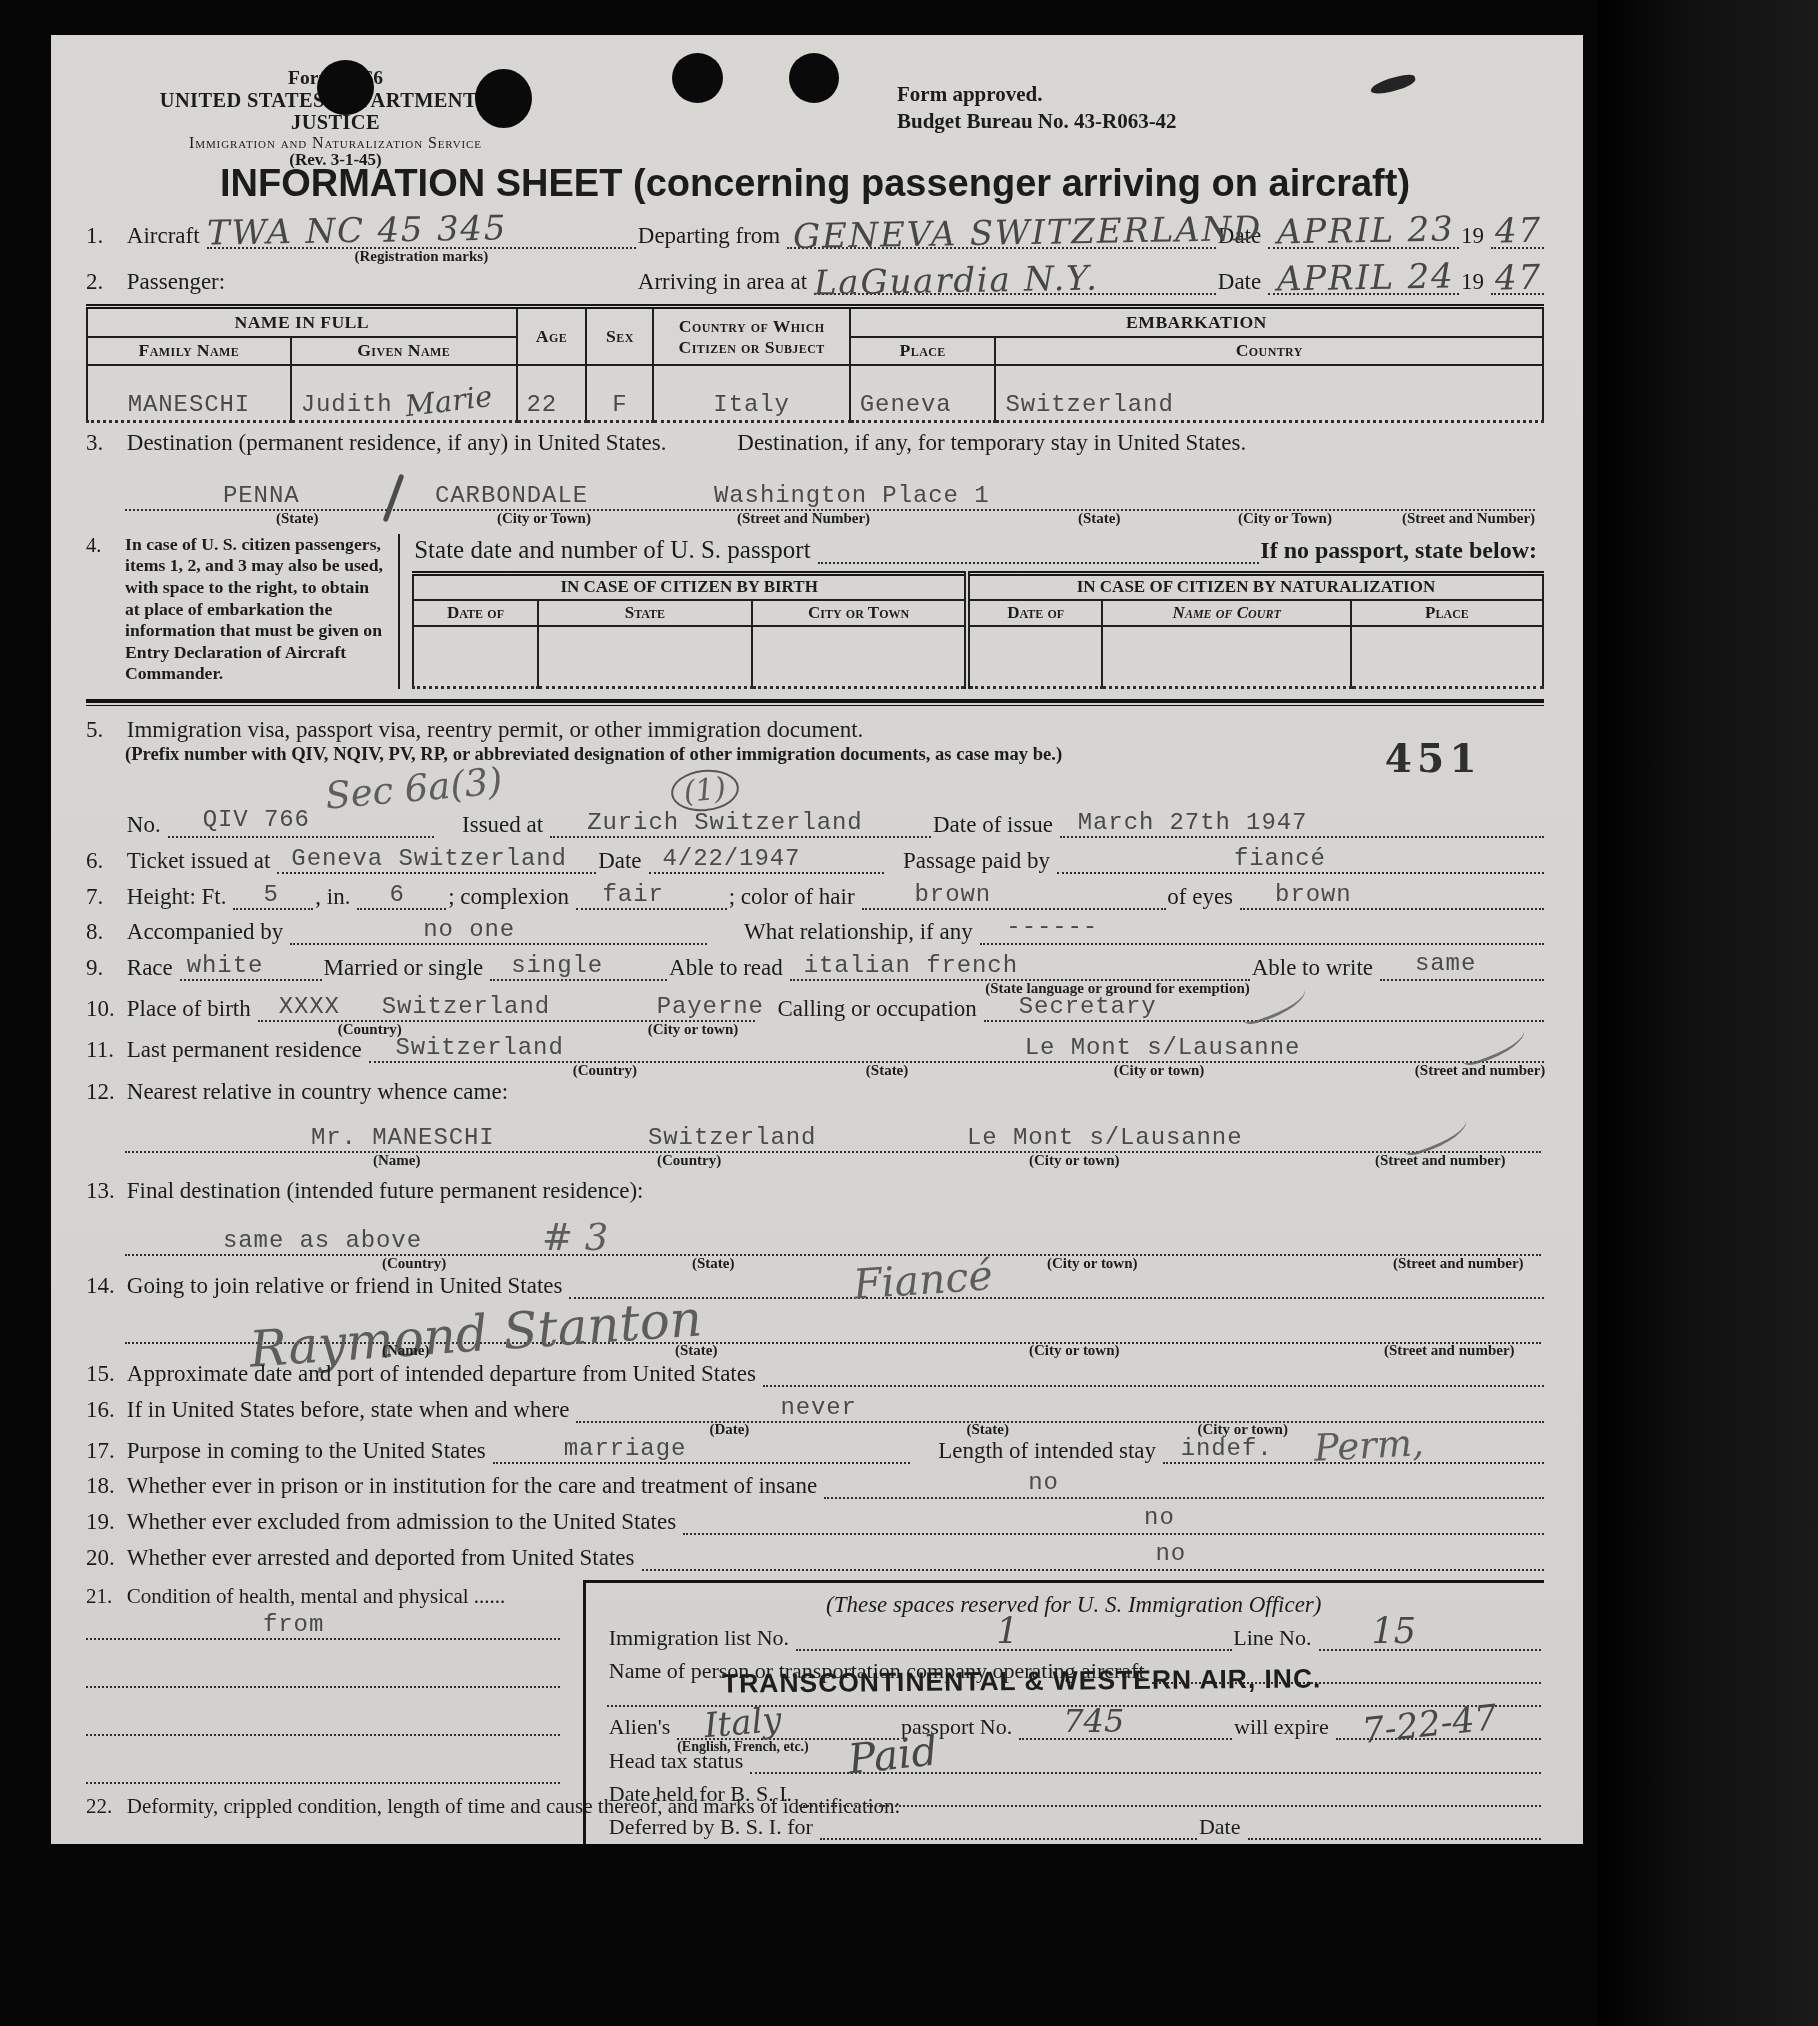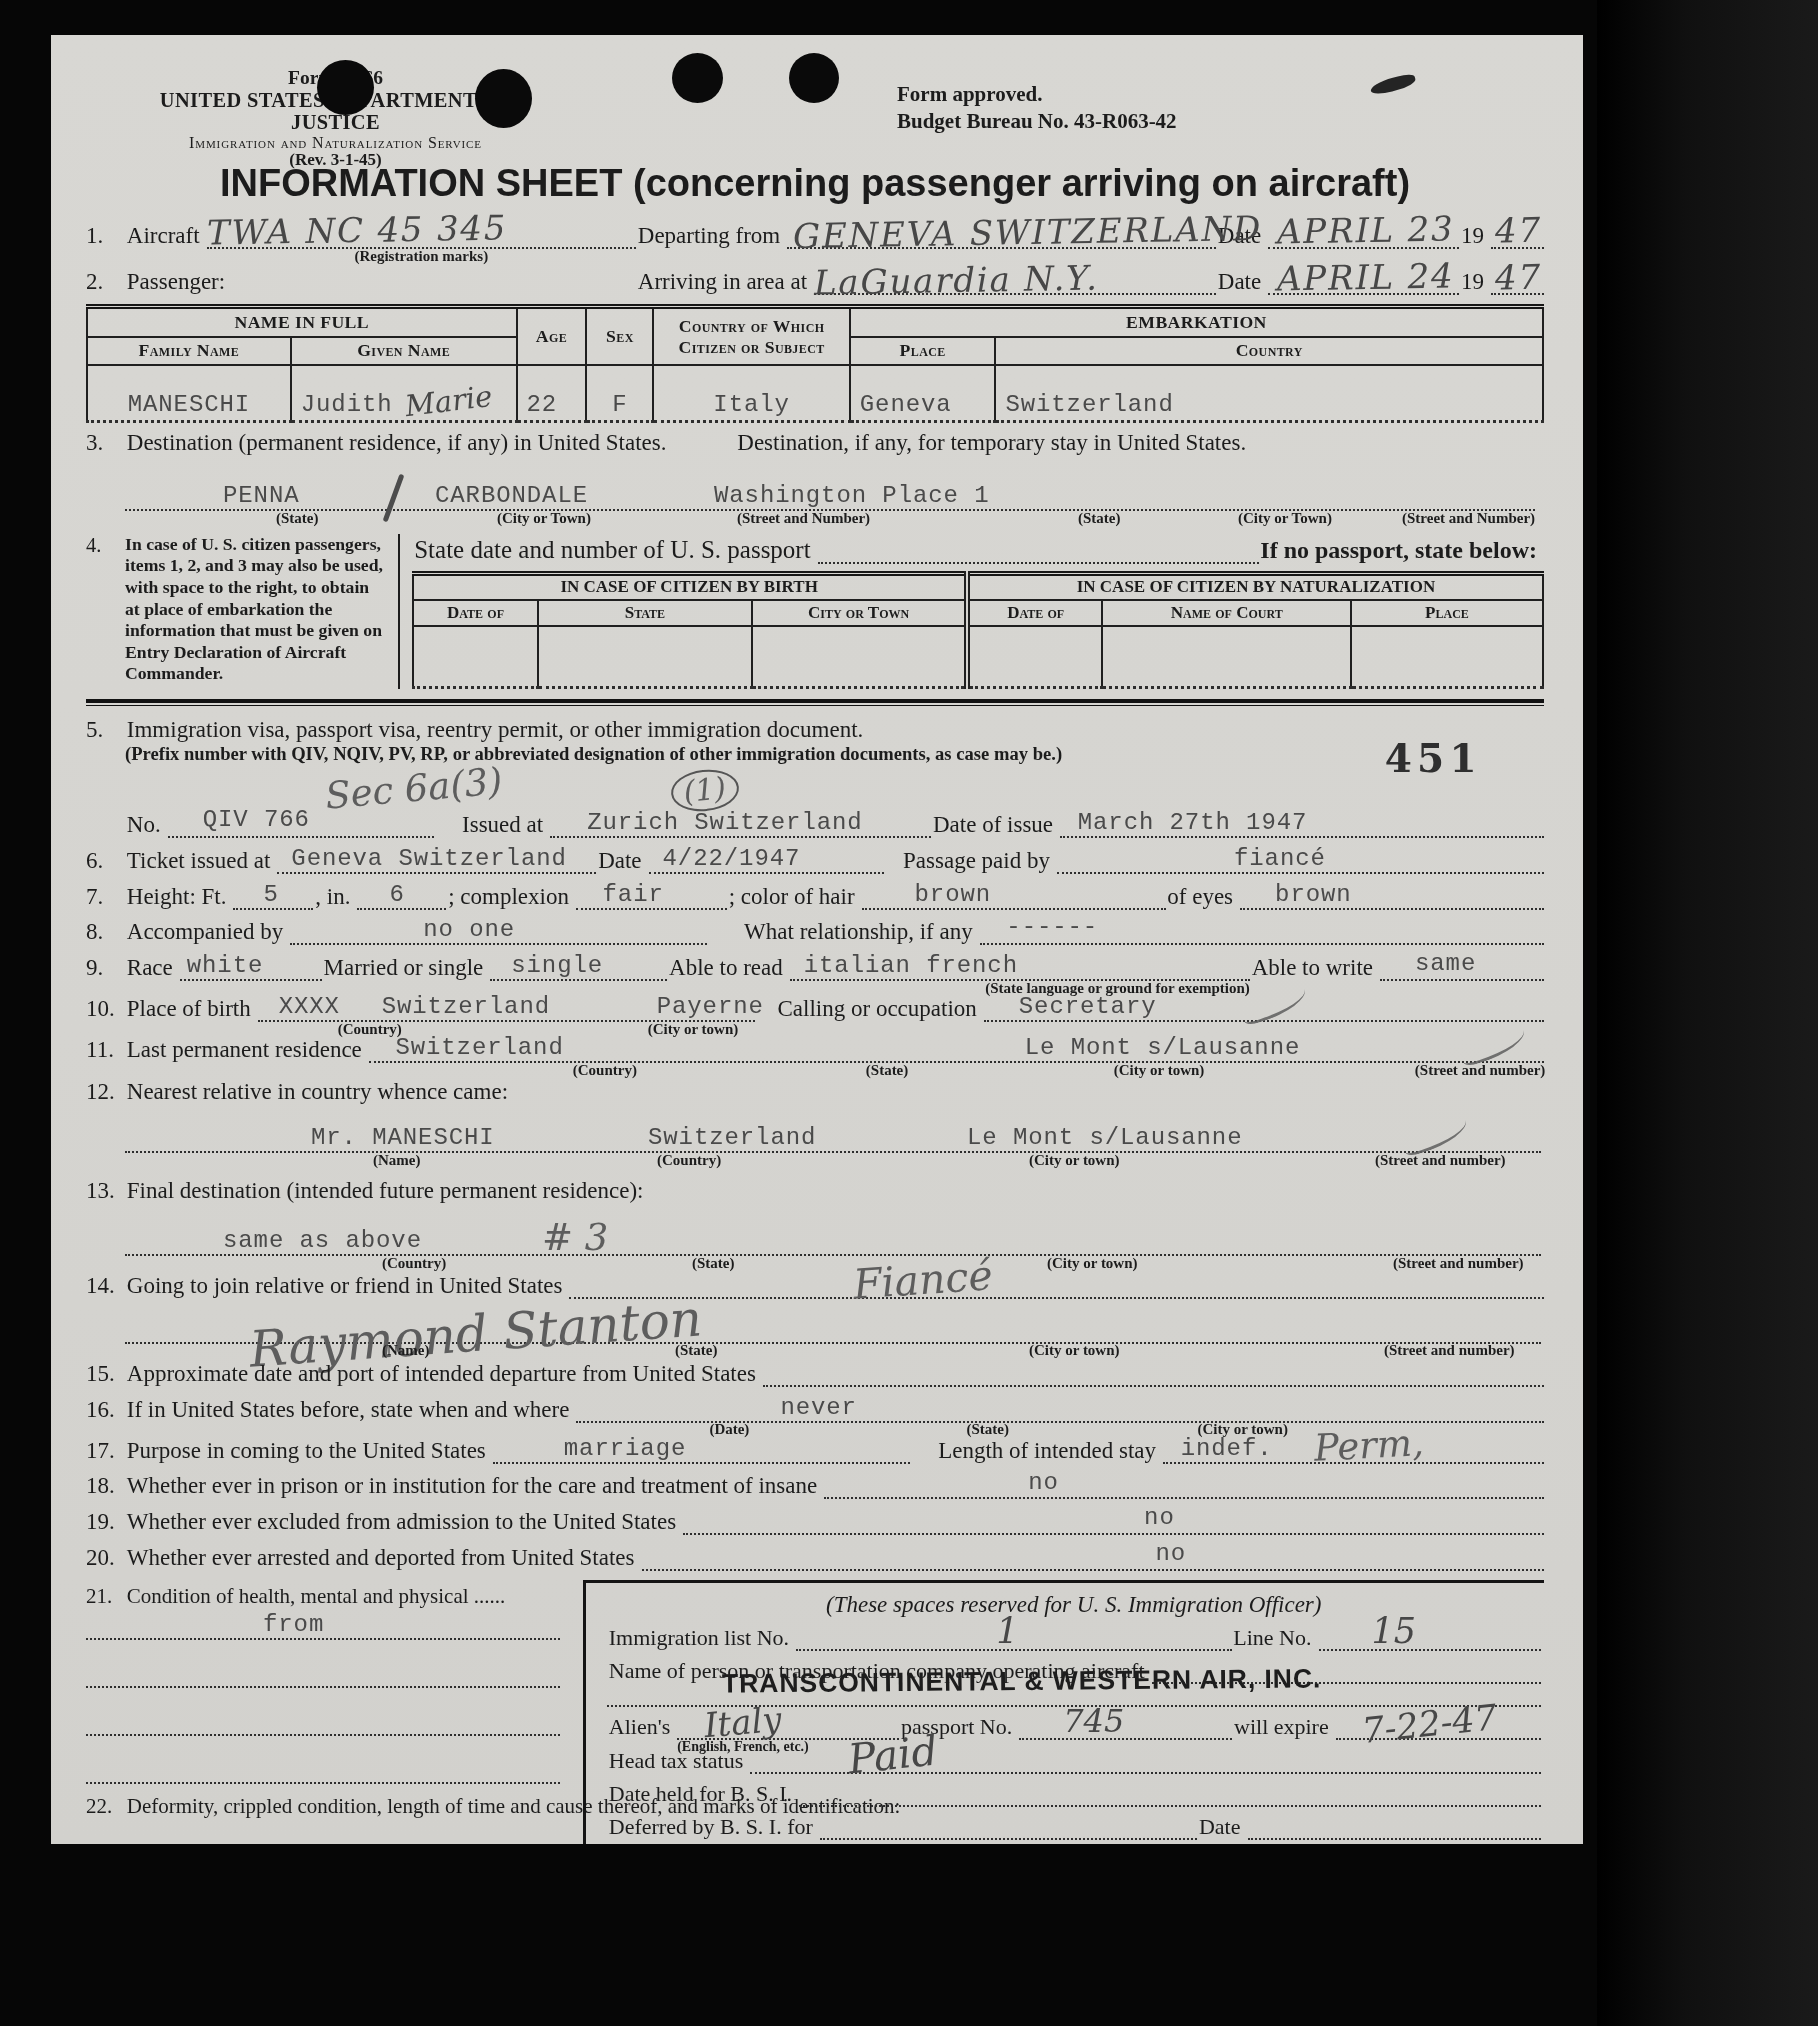--- a/index.html
+++ b/index.html
@@ -202,21 +202,21 @@
         <tbody>
             <tr>
           <th colspan="3" style="width:49%;">IN CASE OF CITIZEN BY BIRTH</th>
           <th colspan="3" class="dblcol">IN CASE OF CITIZEN BY NATURALIZATION</th>
         </tr>
         <tr>
           <th style="width:11%;">Date of</th>
           <th style="width:19%;">State</th>
           <th style="width:19%;">City or Town</th>
           <th class="dblcol" style="width:12%;">Date of</th>
-          <th style="width:22%;">Name of Court</th>
+          <th style="width:22%;font-style:italic;">Name of Court</th>
           <th>Place</th>
         </tr>
         <tr>
           <td></td>
               <td></td>
               <td></td>
               <td class="dblcol"></td>
               <td></td>
               <td></td>
         </tr>

